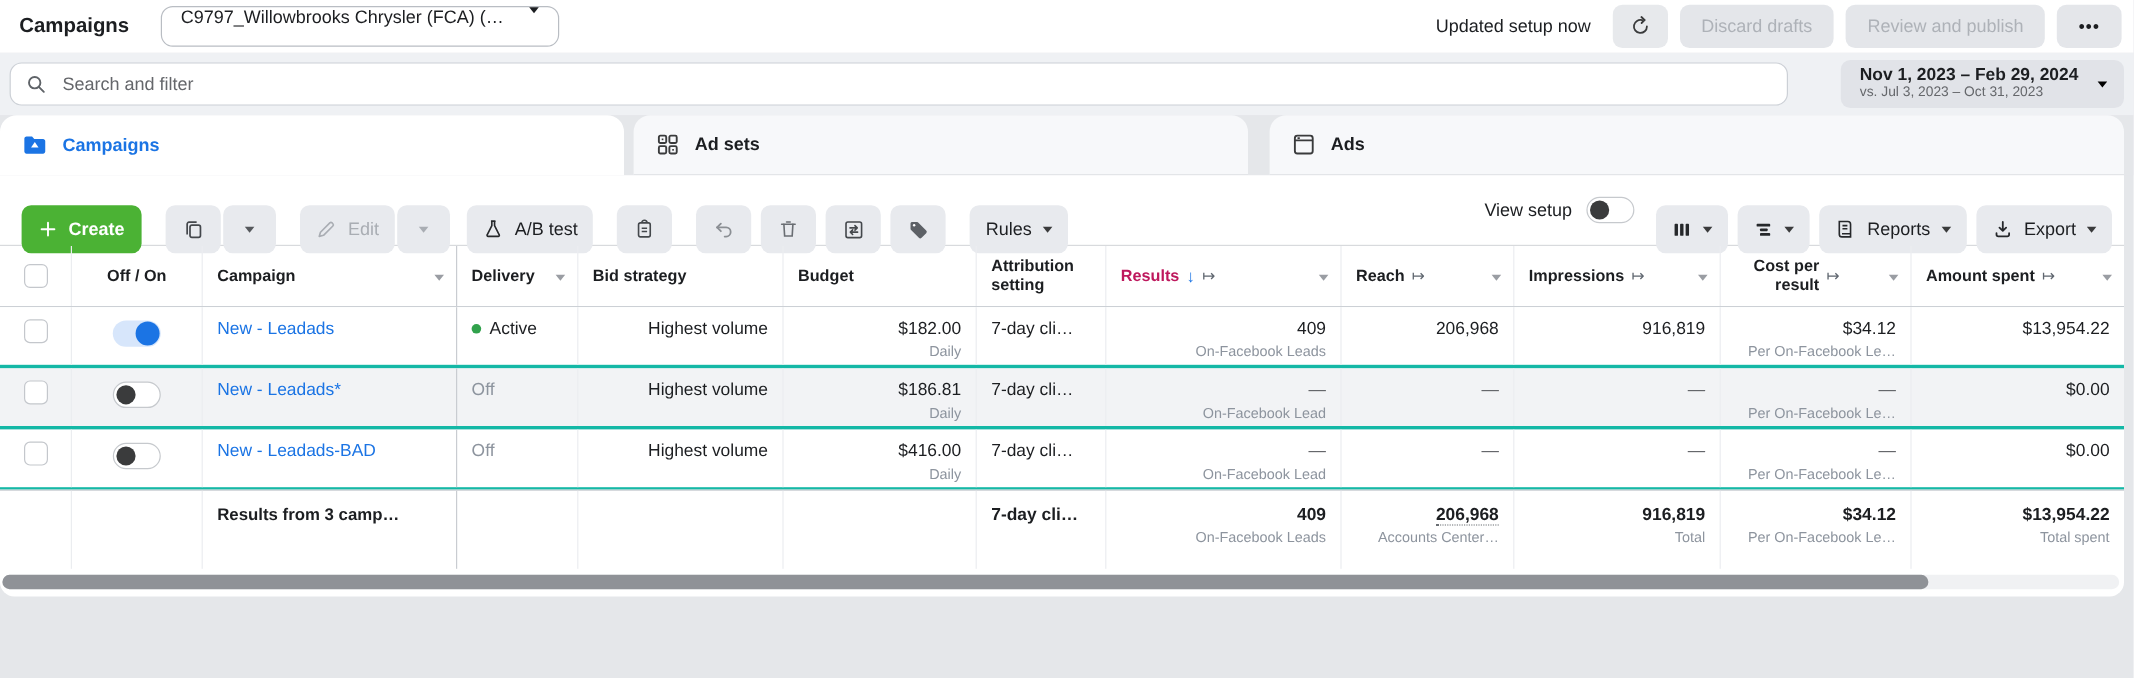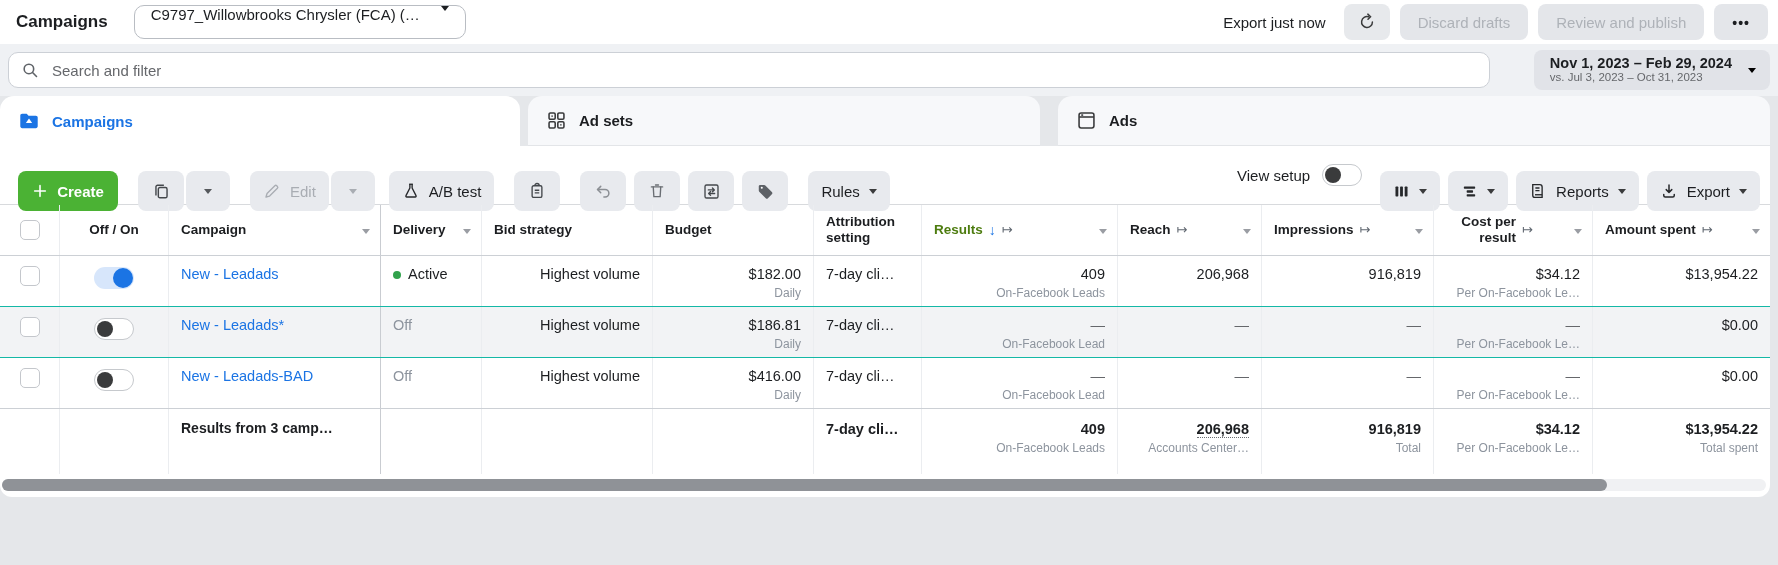--- a/index.html
+++ b/index.html
@@ -61,26 +61,26 @@
   .ml12 { margin-left:12px; } .ml6 { margin-left:6px; }
   .spacer { flex:1; }
   .vs-label { font-size:15px; margin-right:4px; }
   .vs-switch { width:40px; height:22px; border-radius:12px; background:#fff; border:1px solid #c6c9cd; position:relative; cursor:pointer; margin-right:10px; }
   .vs-switch .knob { position:absolute; left:2px; top:2px; width:16px; height:16px; border-radius:50%; background:#3a3b3c; }
 
   
   .tablewrap { --cols: 60px 109px 212px 101px 171px 161px 108px 196px 144px 172px 159px 177px; }
   .thead { display:grid; grid-template-columns:var(--cols); height:52px; border-top:1px solid #d8dadd; border-bottom:1px solid #ccd0d5; }
   .hcell { display:flex; align-items:center; gap:6px; padding:0 10px 0 12px; font-size:13.5px; font-weight:700; border-right:1px solid #ebedf0; line-height:1.15; }
-  .hlabel.accent { color:#4d7c0f; }
+  .hlabel.accent { color:#be185d; }
   .col-cost .hlabel, .col-attribution .hlabel { max-width:70px; }
   .sorticon { color:#1b74e4; font-size:14px; font-weight:400; }
   .pinicon { color:#606770; font-size:13px; font-weight:400; }
   .hcaret { margin-left:auto; color:#9a9da3; }
-  .trow { display:grid; grid-template-columns:var(--cols); height:51px; border-bottom:1px solid #14b8a6; background:#fff; }
+  .trow { display:grid; grid-template-columns:var(--cols); height:51px; border-bottom:3px solid #14b8a6; background:#fff; }
   .trow.hl { background:#f2f3f5; }
   .tfoot { display:grid; grid-template-columns:var(--cols); height:66px; background:#fff; border-top:1px solid #ccd0d5; margin-top:-1px; }
   .tcell { padding:9px 12px 0 12px; border-right:1px solid #ebedf0; font-size:14.5px; line-height:1.25; }
   .col-select { padding:0; display:flex; justify-content:center; }
   .col-toggle { padding:0; display:flex; justify-content:center; }
   .thead .col-select, .thead .col-toggle { align-items:center; }
   .thead .col-toggle { font-size:13.5px; font-weight:700; }
   .col-bid, .col-budget, .col-results, .col-reach, .col-impressions, .col-cost, .col-spent { text-align:right; }
   .col-name { border-right:1px solid #c9ccd1; }
   .col-spent { border-right:none;justify-content:flex-end; }
@@ -109,21 +109,21 @@
 </head>
 <body>
 
 <header class="topbar">
   <h1 class="page-title">Campaigns</h1>
   <div class="account-select">
     <span class="txt">C9797_Willowbrooks Chrysler (FCA) (…</span>
     <span class="car"></span>
   </div>
   <div class="topbar-right">
-    <span class="updated">Export just now</span>
+    <span class="updated">Updated setup now</span>
     <button class="icon-btn">
       <span>
         <svg width="20" height="20" viewBox="0 0 24 24" fill="none" stroke="#3a3b3c" stroke-width="1.8" stroke-linecap="round">
           <path d="M18.5 12A6.5 6.5 0 1 1 13.8 5.8"></path>
             <path d="M13 2.6 16.2 5.6 13.2 8.6"></path>
         </svg>
       </span>
     </button>
     <button class="btn-gray disabled">Discard drafts</button>
     <button class="btn-gray disabled">Review and publish</button>

